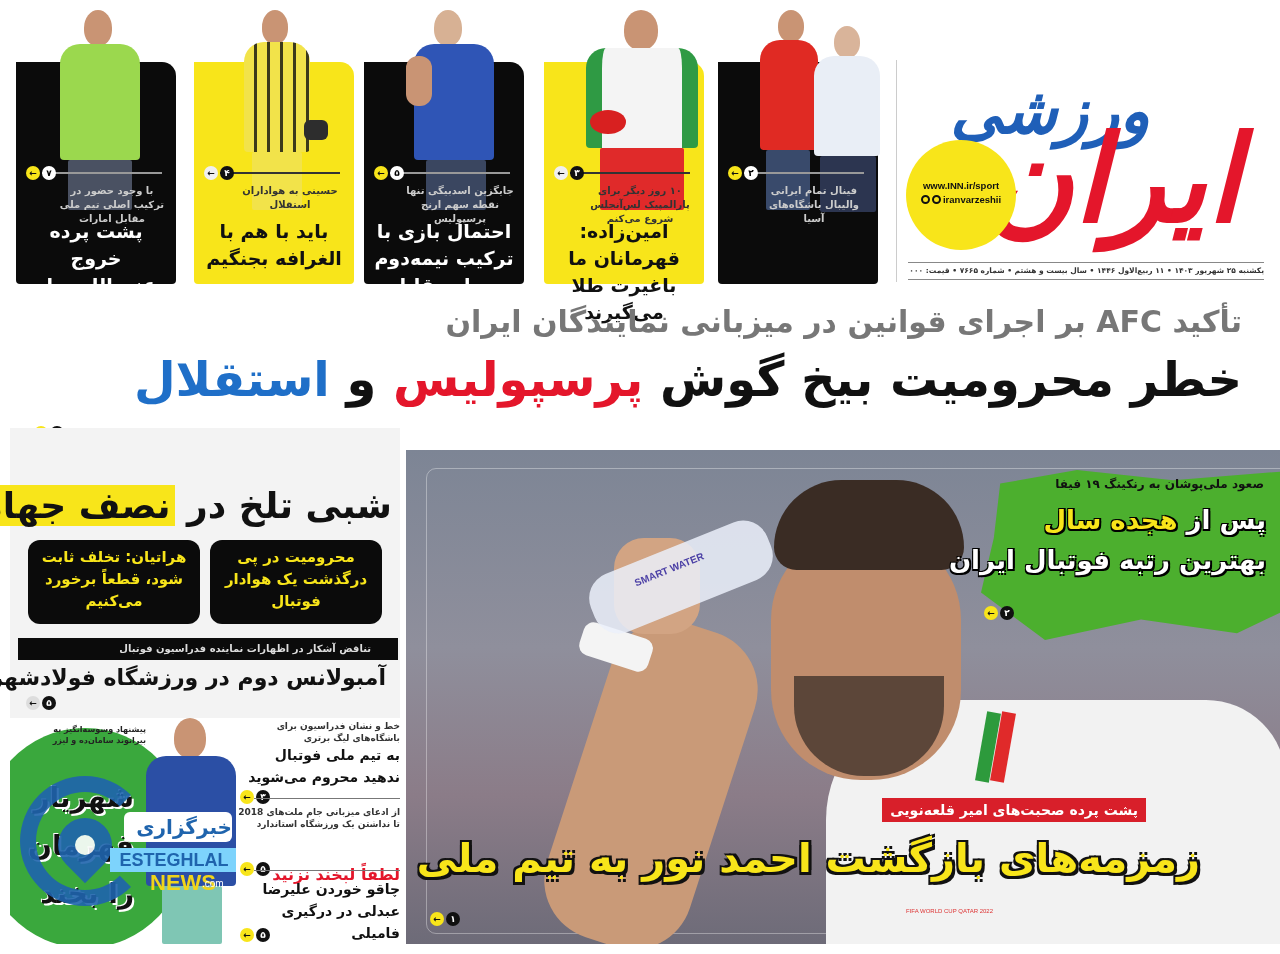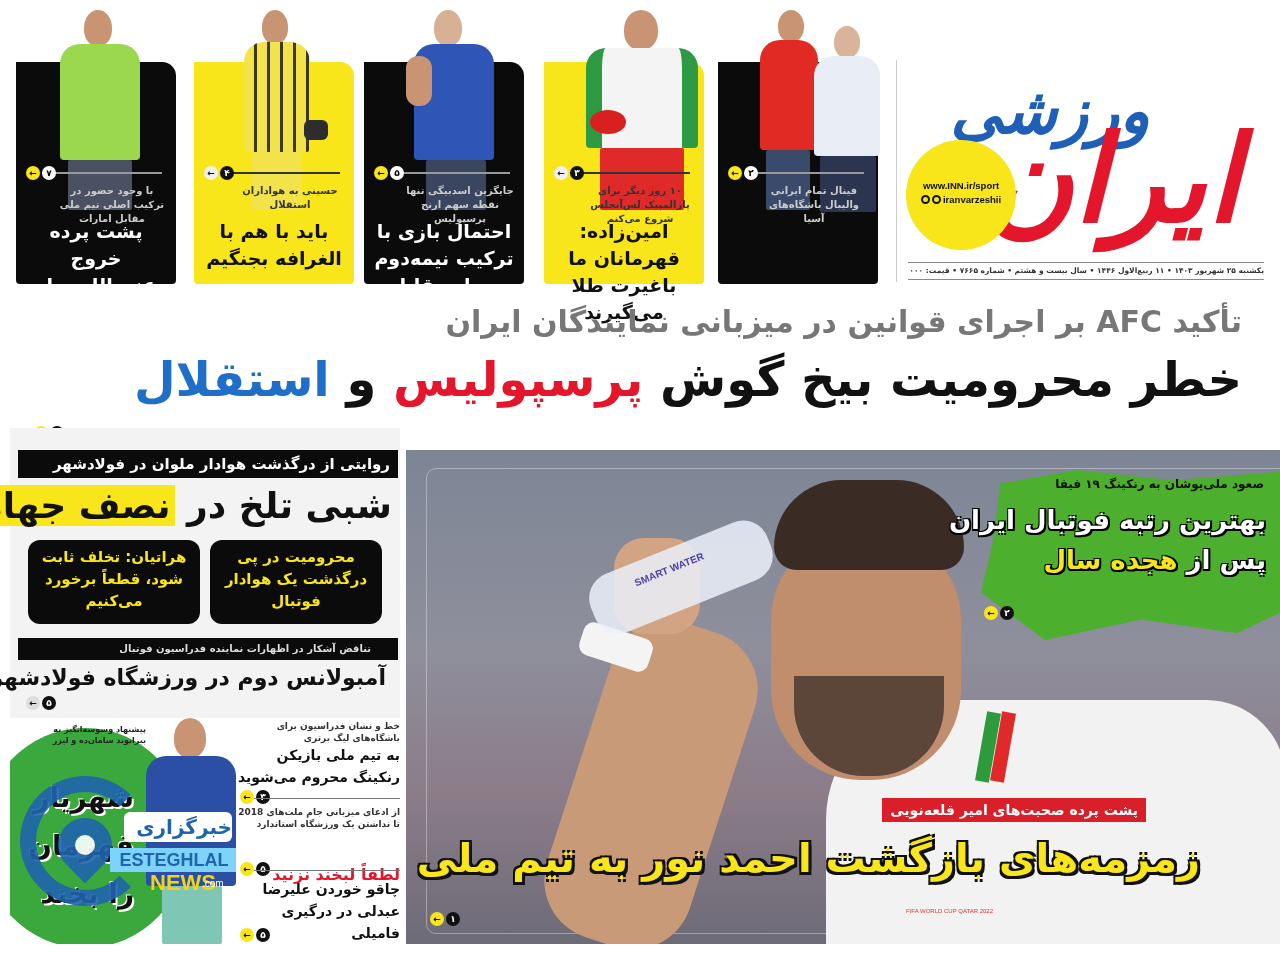--- a/index.html
+++ b/index.html
@@ -203,21 +203,20 @@
   <span class="red">پرسپولیس</span>
   <span>و</span>
   <span class="blue">استقلال</span>
 </div>
 <div class="badge dark" style="left:34px; top:426px;">
   <span class="arrow">←</span>
   <span class="num">۴</span>
 </div>
 
 <div class="leftcol">
-  <div class="bar-black story1-kicker rtl">روایتی از درگذشت هوادار ملوان در فولادشهر</div>
   <div class="story1-head rtl">
     <span>شبی تلخ در</span>
     <span class="hl">نصف جهان</span>
   </div>
   <div class="pill rtl" style="left:200px;">محرومیت در پی درگذشت یک هوادار فوتبال</div>
   <div class="pill rtl" style="left:18px;text-align:center;">هراتیان: تخلف ثابت شود، قطعاً برخورد می‌کنیم</div>
   <div class="bar-black story2-kicker rtl">تناقض آشکار در اظهارات نماینده فدراسیون فوتبال</div>
   <div class="story2-head rtl">آمبولانس دوم در ورزشگاه فولادشهر نبود</div>
   <div class="badge dark" style="left:16px; top:268px;">
     <span class="arrow" style="background:#ddd;">←</span>
@@ -238,21 +237,21 @@
 
 <div class="wm-ring"></div>
 <div class="wm-pin"></div>
 <div class="wm-fa rtl">خبرگزاری</div>
 <div class="wm-en">ESTEGHLAL</div>
 <div class="wm-news">NEWS</div>
 <div class="wm-com">.com</div>
 
 <div class="briefs">
   <div class="brief-kicker rtl" style="top:2px;">خط و نشان فدراسیون برای باشگاه‌های لیگ برتری</div>
-  <div class="brief-head rtl" style="top:26px;">به تیم ملی بازیکن رنکینگ محروم می‌شوید</div>
+  <div class="brief-head rtl" style="top:26px;">به تیم ملی فوتبال ندهید محروم می‌شوید</div>
   <div class="badge dark" style="left:4px; top:72px;">
     <span class="arrow">←</span>
     <span class="num">۳</span>
   </div>
   <div class="brief-rule" style="top:80px;"></div>
   <div class="brief-kicker rtl" style="top:88px;">از ادعای میزبانی جام ملت‌های 2018 تا نداشتن یک ورزشگاه استاندارد</div>
   <div class="brief-head red rtl" style="top:114px;margin-top:32px;">لطفاً لبخند نزنید</div>
   <div class="badge dark" style="left:4px; top:144px;">
     <span class="arrow">←</span>
     <span class="num">۵</span>
@@ -277,25 +276,25 @@
     <span class="lbl">SMART WATER</span>
   </div>
   <div class="face"></div>
   <div class="hair"></div>
   <div class="beard"></div>
   <div class="photo-stamp">FIFA WORLD CUP QATAR 2022</div>
 
   <div class="green-splash"></div>
   <div class="side-kicker rtl">صعود ملی‌پوشان به رنکینگ ۱۹ فیفا</div>
   <div class="side-head rtl">
-    <div>بهترین رتبه فوتبال ایران</div>
     <div>
       <span>پس از</span>
       <span class="yel">هجده سال</span>
     </div>
+    <div>بهترین رتبه فوتبال ایران</div>
   </div>
   <div class="badge dark" style="left:578px; top:156px;">
     <span class="arrow">←</span>
     <span class="num">۲</span>
   </div>
 
   <div class="red-kicker rtl">پشت پرده صحبت‌های امیر قلعه‌نویی</div>
   <div class="main-head rtl">زمزمه‌های بازگشت احمد نور به تیم ملی</div>
   <div class="badge dark" style="left:24px; top:462px;">
     <span class="arrow">←</span>

